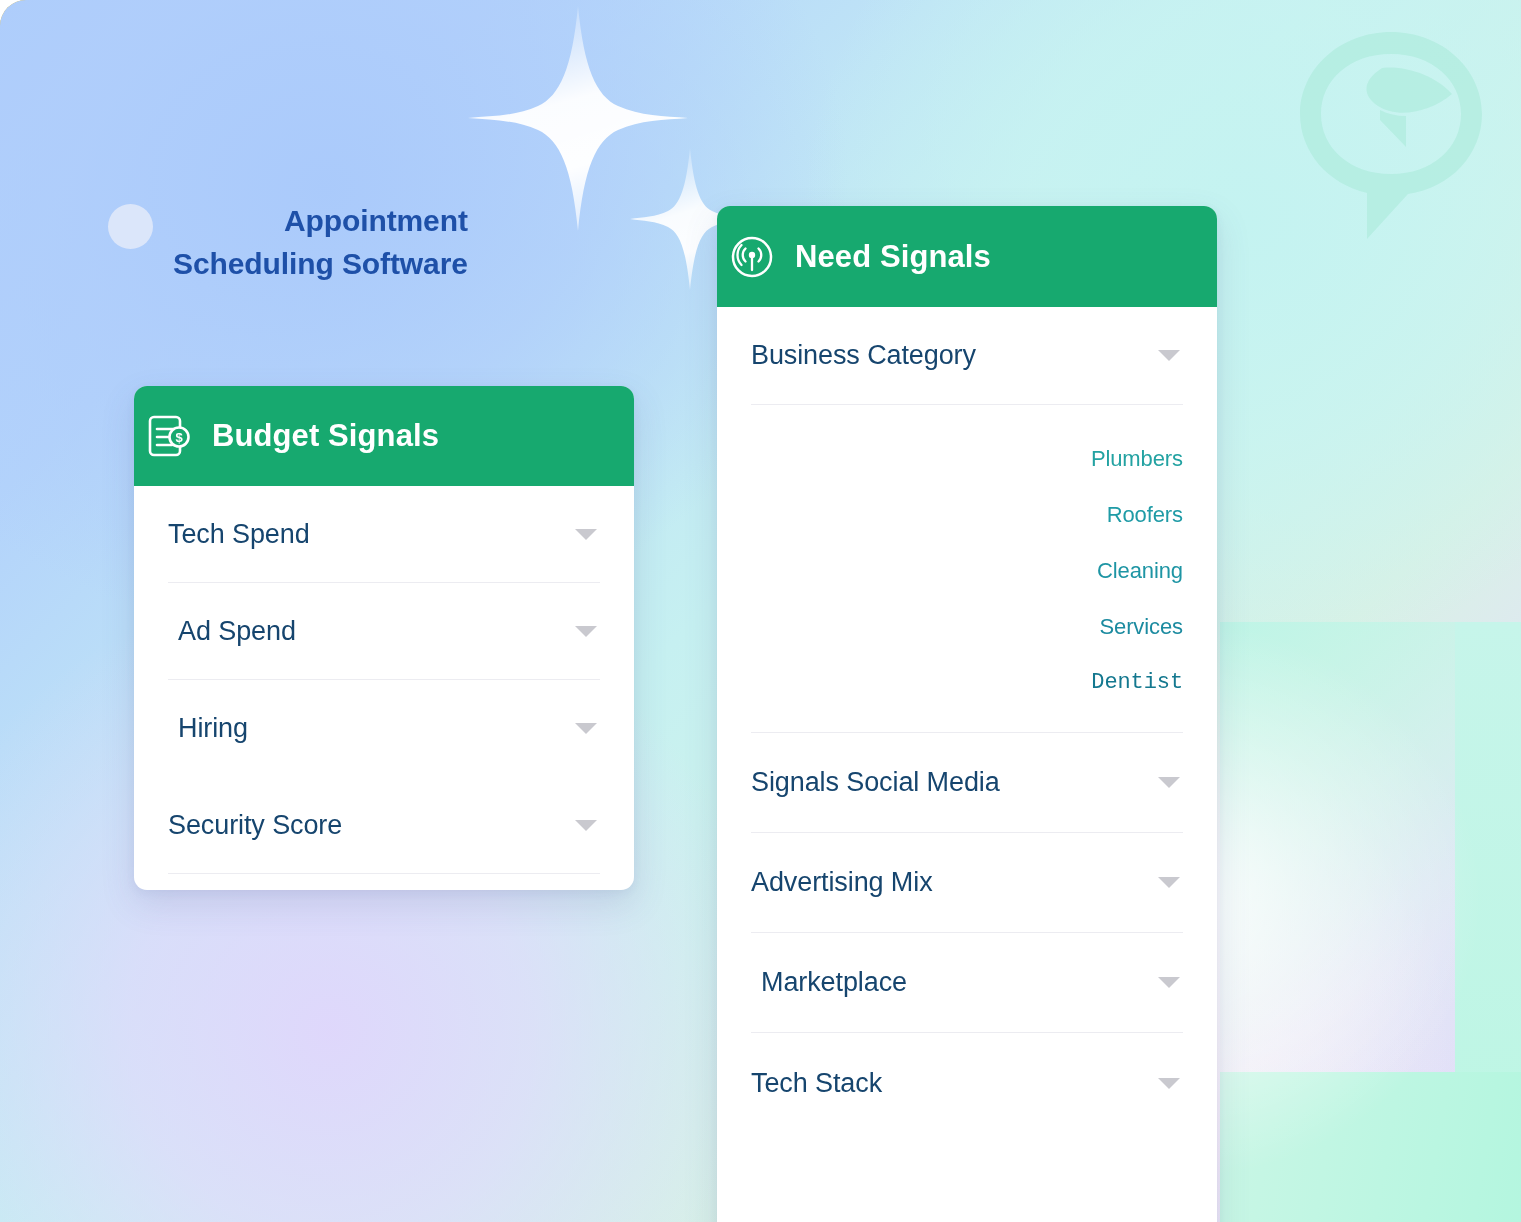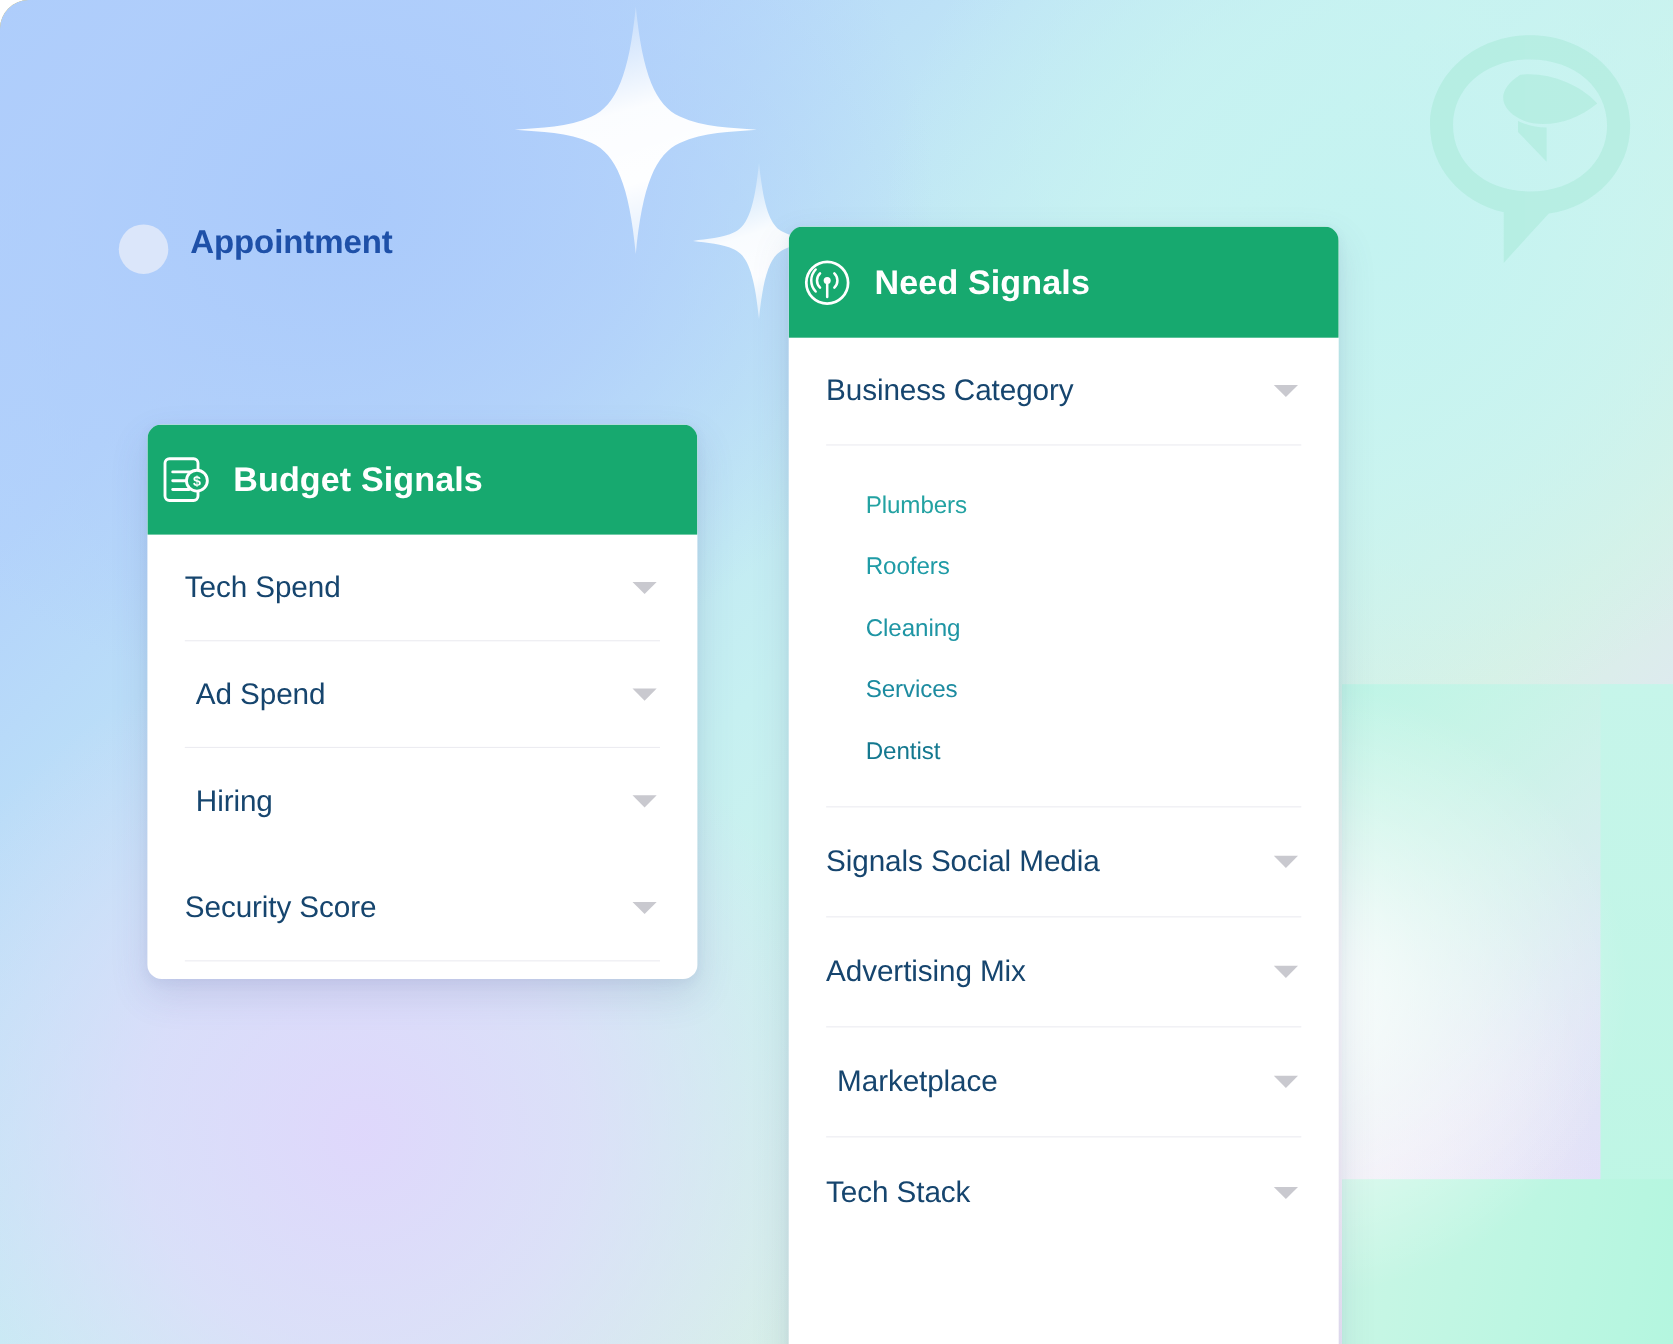--- a/index.html
+++ b/index.html
@@ -17,20 +17,21 @@
   }
 
   
   .canvas {
     position: relative;
     width: 1521px;
     height: 1222px;
     overflow: hidden;
     border-radius: 26px 0 0 0;
     background: #eab308;
+    text-align: right;
   }
 
   
   .bg-base {
     position: absolute;
     inset: 0;
     background:
       linear-gradient(135deg,
         #aecdfb 0%,
         #b3d3fb 18%,
@@ -243,21 +244,21 @@
   .category-options { padding: 26px 0 22px 0; }
   .category-option {
     font-size: 22px;
     padding: 15px 0 15px 36px;
     letter-spacing: -0.1px;
   }
   .opt-0 { color: #23a2a2; }
   .opt-1 { color: #1f9ba6; }
   .opt-2 { color: #1e95a4; }
   .opt-3 { color: #1c8ba0; }
-  .opt-4 { color: #14788f; }
+  .opt-4 { color: #14788f; font-family: Liberation Mono, monospace; }
 
   .section-rule {
     height: 1px;
     background: #ececf1;
   }
 </style>
 </head>
 <body>
 
 <div class="canvas">
@@ -306,20 +307,21 @@
     <path d="M60 0 C64 40 70 57 82 63 C94 69 107 69 120 71
              C107 73 94 73 82 79 C70 85 64 102 60 142
              C56 102 50 85 38 79 C26 73 13 73 0 71
              C13 69 26 69 38 63 C50 57 56 40 60 0 Z" fill="url(#spkB)"></path>
   </svg>
 
   <div class="page-heading">
     <div class="heading-dot"></div>
     <div class="heading-text">
       <div>Appointment</div>
+      <div>Scheduling Software</div>
     </div>
   </div>
 
   <div class="card card-budget">
 
     <div class="card-header">
       <svg class="card-header-icon" width="46" height="46" viewBox="0 0 46 46">
         <rect x="4" y="4" width="30" height="38" rx="4" ry="4" fill="none" stroke="#ffffff" stroke-width="2.6"></rect>
         <line x1="11" y1="16" x2="28" y2="16" stroke="#ffffff" stroke-width="2.6" stroke-linecap="round"></line>
         <line x1="11" y1="24" x2="28" y2="24" stroke="#ffffff" stroke-width="2.6" stroke-linecap="round"></line>

